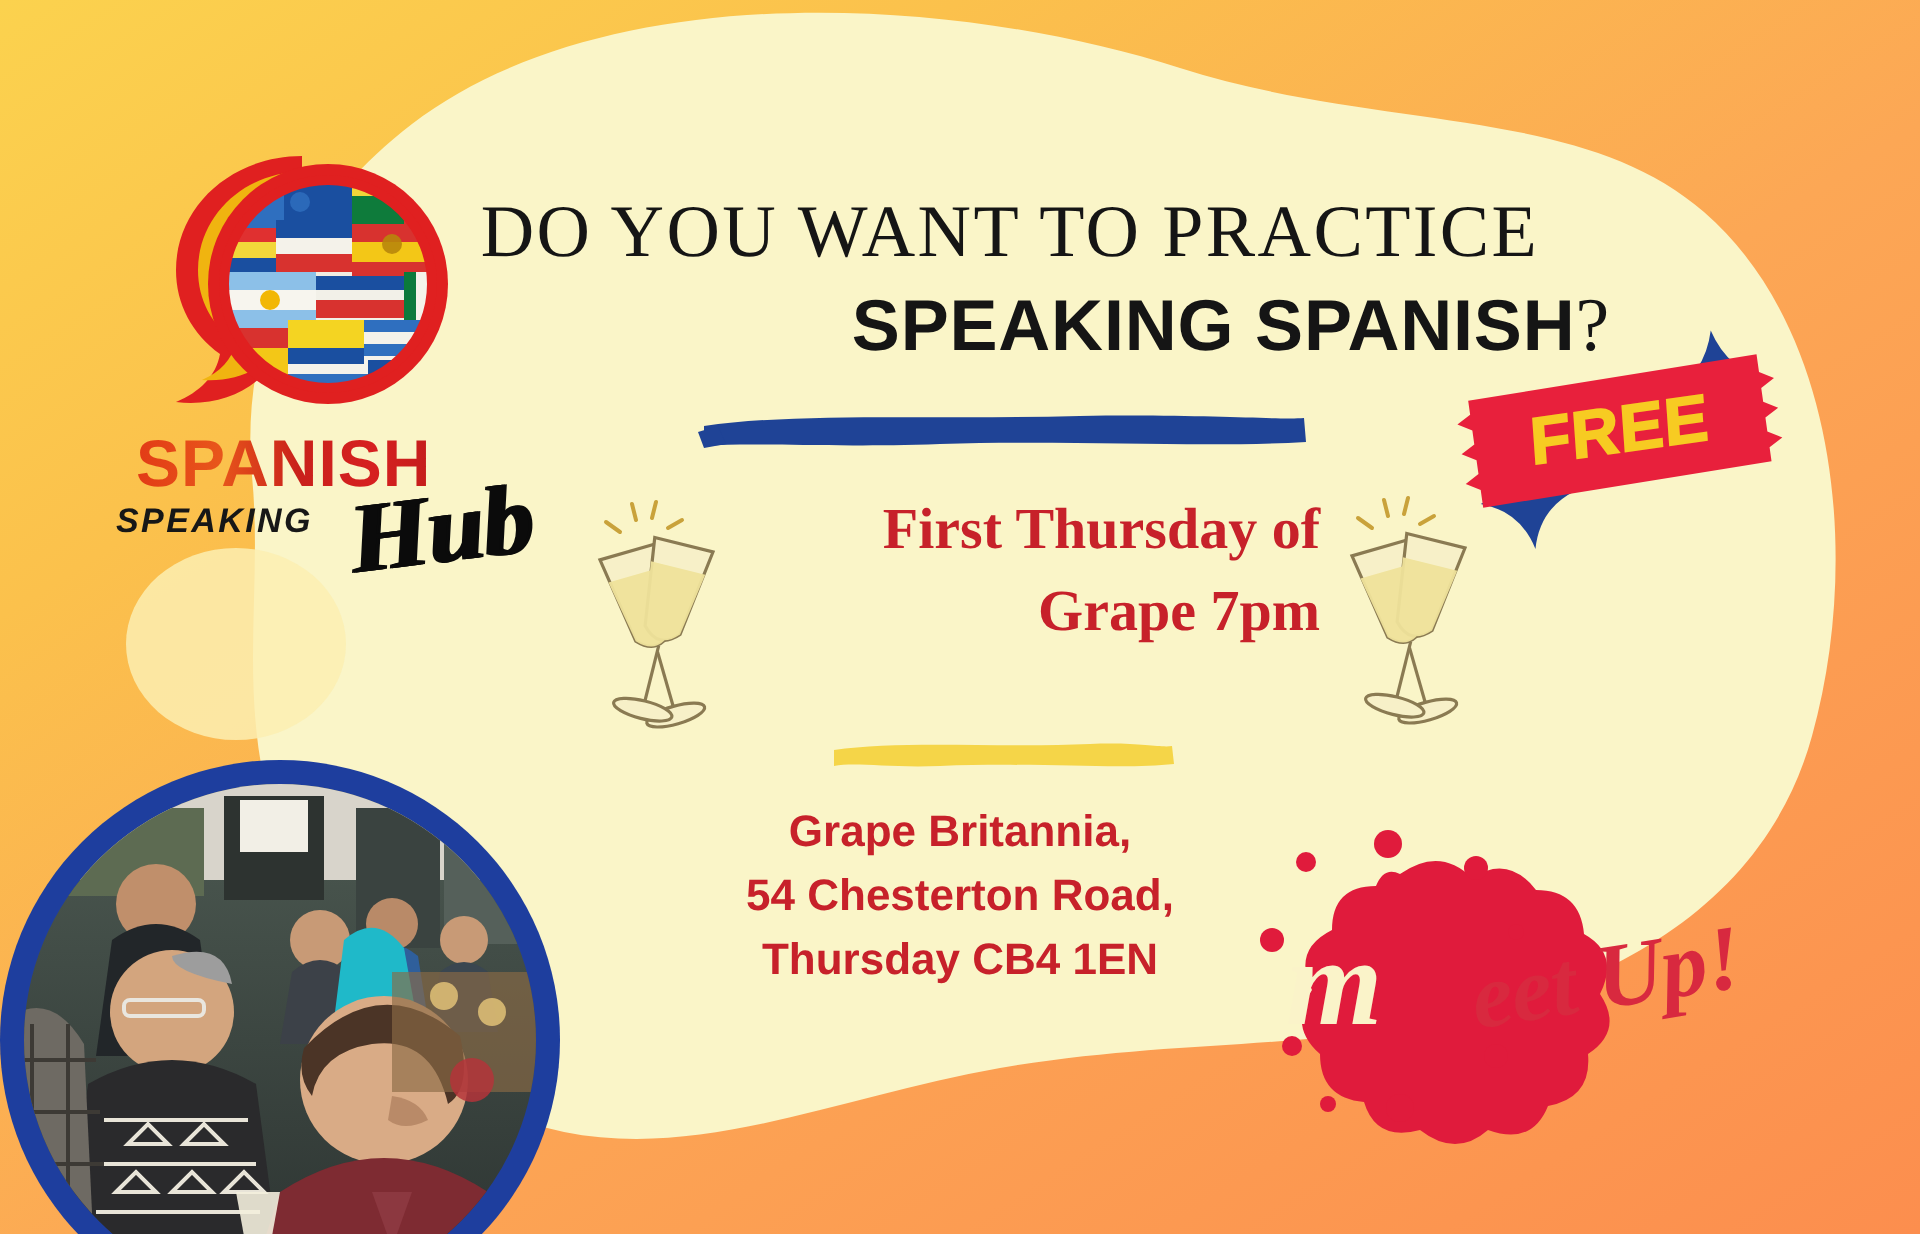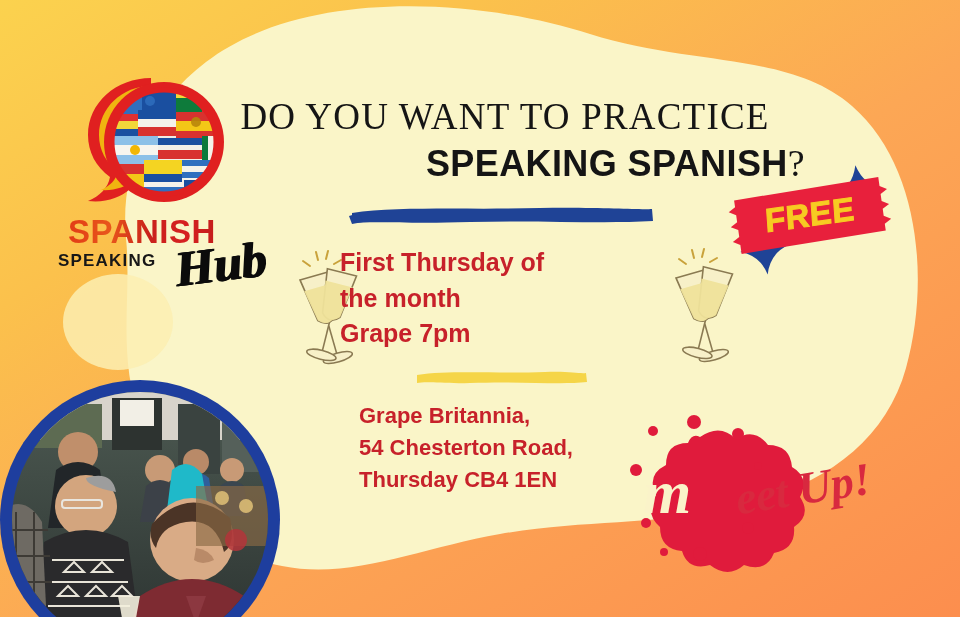--- a/index.html
+++ b/index.html
@@ -40,39 +40,40 @@
     font-weight:700;font-size:33px;letter-spacing:.5px;
     background:linear-gradient(90deg,#E23B16 0%,#E8561B 28%,#C9211B 55%,#D62020 80%,#C41D1B 100%);
     -webkit-background-clip:text;background-clip:text;color:transparent;
     white-space:nowrap;
   }
   #wm-speaking{
     position:absolute;left:2px;top:38px;
     font-family:"Liberation Sans", sans-serif;
     font-weight:700;font-size:17px;letter-spacing:1.2px;color:#171717;
     white-space:nowrap;
+    font-style:italic;
   }
   #wm-hub{
     position:absolute;left:118px;top:22px;
     font-family:"Liberation Serif", serif;
     font-style:italic;font-weight:700;font-size:50px;color:#0B0B0B;
     transform:rotate(-7deg);white-space:nowrap;
     text-shadow:1px 0 0 #0B0B0B, 2px 0 0 #0B0B0B;
   }
 
   
   #when{
     position:absolute;left:340px;top:245px;width:320px;
-    text-align:left;
-    font-family:Liberation Sans, sans-serif;
-    font-weight:700;font-size:25px;line-height:1.42;color:#C7212A;
+    text-align:right;
+    font-family:Liberation Serif, serif;
+    font-weight:700;font-size:29px;line-height:1.42;color:#C7212A;
   }
   #where{
-    position:absolute;left:359px;top:400px;width:290px;
-    text-align:left;
+    position:absolute;left:335px;top:400px;width:290px;
+    text-align:center;
     font-family:"Liberation Sans", sans-serif;
     font-weight:700;font-size:22px;line-height:1.45;color:#C7212A;
   }
   #where span{display:block;}
 
   
   #free-badge{
     position:absolute;left:735px;top:183px;width:150px;height:66px;
     transform:rotate(-8deg);
   }
@@ -340,21 +341,20 @@
     <div id="wm-speaking">SPEAKING</div>
     <div id="wm-hub">Hub</div>
   </div>
 
   <div id="free-badge">
     <div id="free-label">FREE</div>
   </div>
 
   <div id="when">
     <div>First Thursday of</div>
-    <div>the month</div>
     <div>Grape 7pm</div>
   </div>
 
   <div id="where">
     <span>Grape Britannia,</span>
     <span>54 Chesterton Road,</span>
     <span>Thursday CB4 1EN</span>
   </div>
 
   <div id="meetup-m">m</div>

